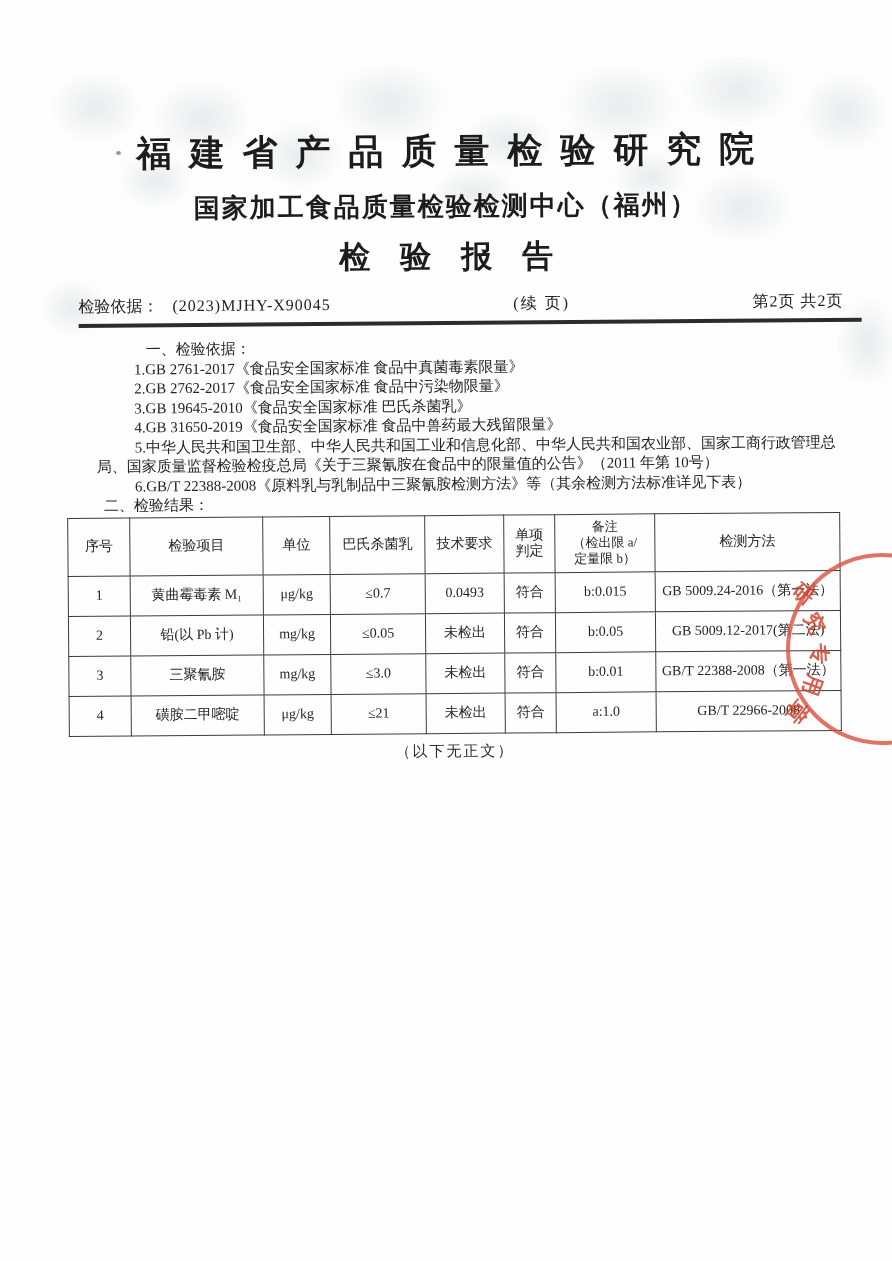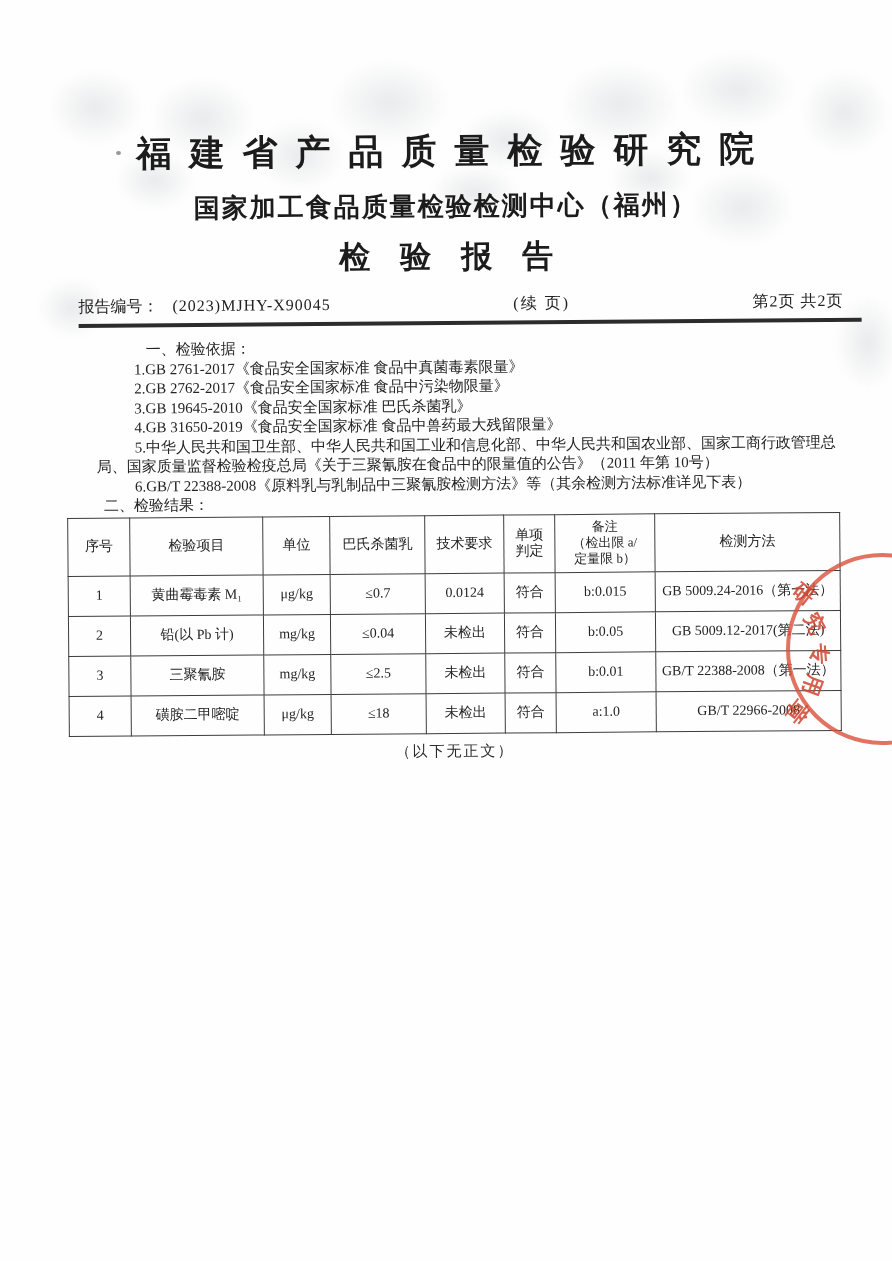--- a/index.html
+++ b/index.html
@@ -135,21 +135,21 @@
   <div class="speck" style="left:116px;top:151px;width:5px;height:4px;opacity:.7;"></div>
 
   <div class="content">
 
     <h1 class="org-title">福建省产品质量检验研究院</h1>
     <h2 class="center-title">国家加工食品质量检验检测中心（福州）</h2>
     <h3 class="report-title">检验报告</h3>
 
     <div class="meta">
       <span class="left">
-        <span>报告编号：</span><span class="val">(2023)MJHY-X90045</span>
+        <span>检验依据：</span><span class="val">(2023)MJHY-X90045</span>
       </span>
       <span class="mid">(续 页)</span>
       <span class="right">第2页 共2页</span>
     </div>
     <hr class="rule">
 
     <div class="basis">
       <p class="sec-heading">一、检验依据：</p>
       <p class="item">1.GB 2761-2017《食品安全国家标准 食品中真菌毒素限量》</p>
       <p class="item">2.GB 2762-2017《食品安全国家标准 食品中污染物限量》</p>
@@ -186,50 +186,50 @@
 定量限 b）</th>
           <th>检测方法</th>
         </tr>
       </thead>
       <tbody>
         <tr>
           <td>1</td>
           <td class="cell-item">黄曲霉毒素 M₁</td>
           <td>μg/kg</td>
           <td>≤0.7</td>
-          <td>0.0124</td>
+          <td>0.0493</td>
           <td>符合</td>
           <td>b:0.015</td>
           <td class="cell-method">GB 5009.24-2016（第一法）</td>
         </tr>
         <tr>
           <td>2</td>
           <td class="cell-item">铅(以 Pb 计)</td>
           <td>mg/kg</td>
-          <td>≤0.04</td>
+          <td>≤0.05</td>
           <td>未检出</td>
           <td>符合</td>
           <td>b:0.05</td>
           <td class="cell-method">GB 5009.12-2017(第二法)</td>
         </tr>
         <tr>
           <td>3</td>
           <td class="cell-item">三聚氰胺</td>
           <td>mg/kg</td>
-          <td>≤2.5</td>
+          <td>≤3.0</td>
           <td>未检出</td>
           <td>符合</td>
           <td>b:0.01</td>
           <td class="cell-method">GB/T 22388-2008（第一法）</td>
         </tr>
         <tr>
           <td>4</td>
           <td class="cell-item">磺胺二甲嘧啶</td>
           <td>μg/kg</td>
-          <td>≤18</td>
+          <td>≤21</td>
           <td>未检出</td>
           <td>符合</td>
           <td>a:1.0</td>
           <td class="cell-method">GB/T 22966-2008</td>
         </tr>
       </tbody>
     </table>
 
     <p class="end-note">（以下无正文）</p>
   </div>

